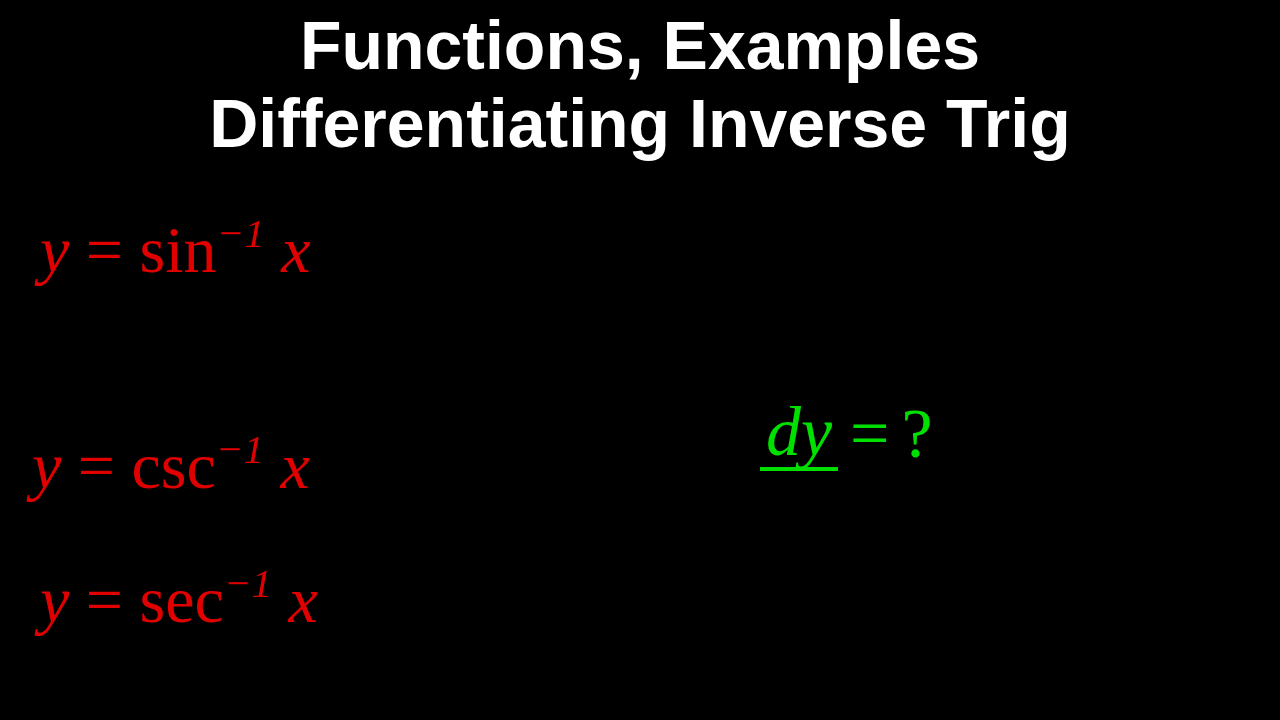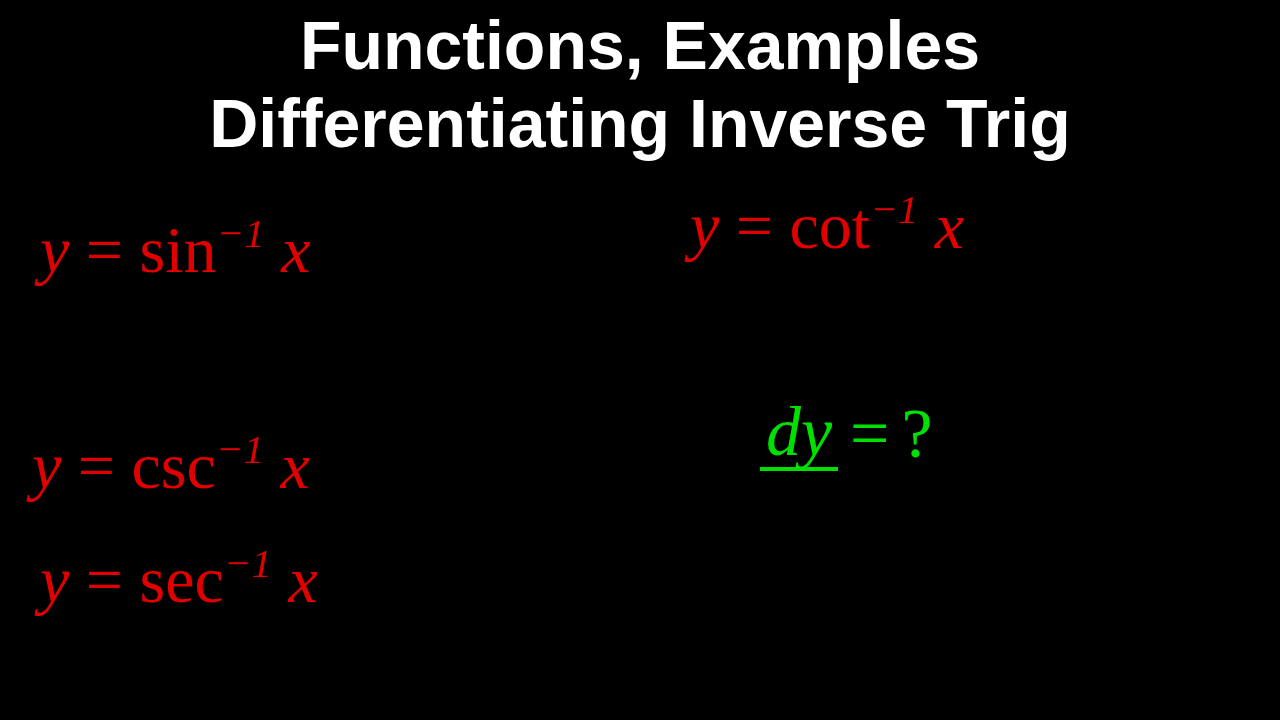--- a/index.html
+++ b/index.html
@@ -59,21 +59,21 @@
     height: 4px;
     background: #00E000;
   }
   .eqsign { font-style: normal; }
   .qmark { font-style: normal; }
 
   
   .e1 { left: 40px;  top: 30px; margin-top: 24px; }
   .e2 { left: 40px;  top: 150px; }
   .e3 { left: 32px;  top: 270px; }
-  .e4 { left: 40px;  top: 384px; }
+  .e4 { left: 40px;  top: 404px; }
   .e5 { left: 690px; top: 30px; }
   .deriv { left: 760px; top: 235px; }
 </style>
 </head>
 <body>
 
 <div class="title">
   <div>Functions, Examples</div>
   <div>Differentiating Inverse Trig</div>
 </div>
@@ -98,27 +98,20 @@
   </div>
 
   <div class="eq e4">
     <span>y</span>
     <span class="fn"> = </span>
     <span class="fn">sec</span><sup>−1</sup>
     <span> </span>
     <span>x</span>
   </div>
 
-  <div class="eq e5">
-    <span>y</span>
-    <span class="fn"> = </span>
-    <span class="fn">cot</span><sup>−1</sup>
-    <span> </span>
-    <span>x</span>
-  </div>
 
   <div class="deriv">
     <span class="frac">
       <span class="num">dy</span>
       <span class="bar"></span>
     </span>
     <span class="eqsign">=</span>
       <span class="qmark">?</span>
   </div>
 

